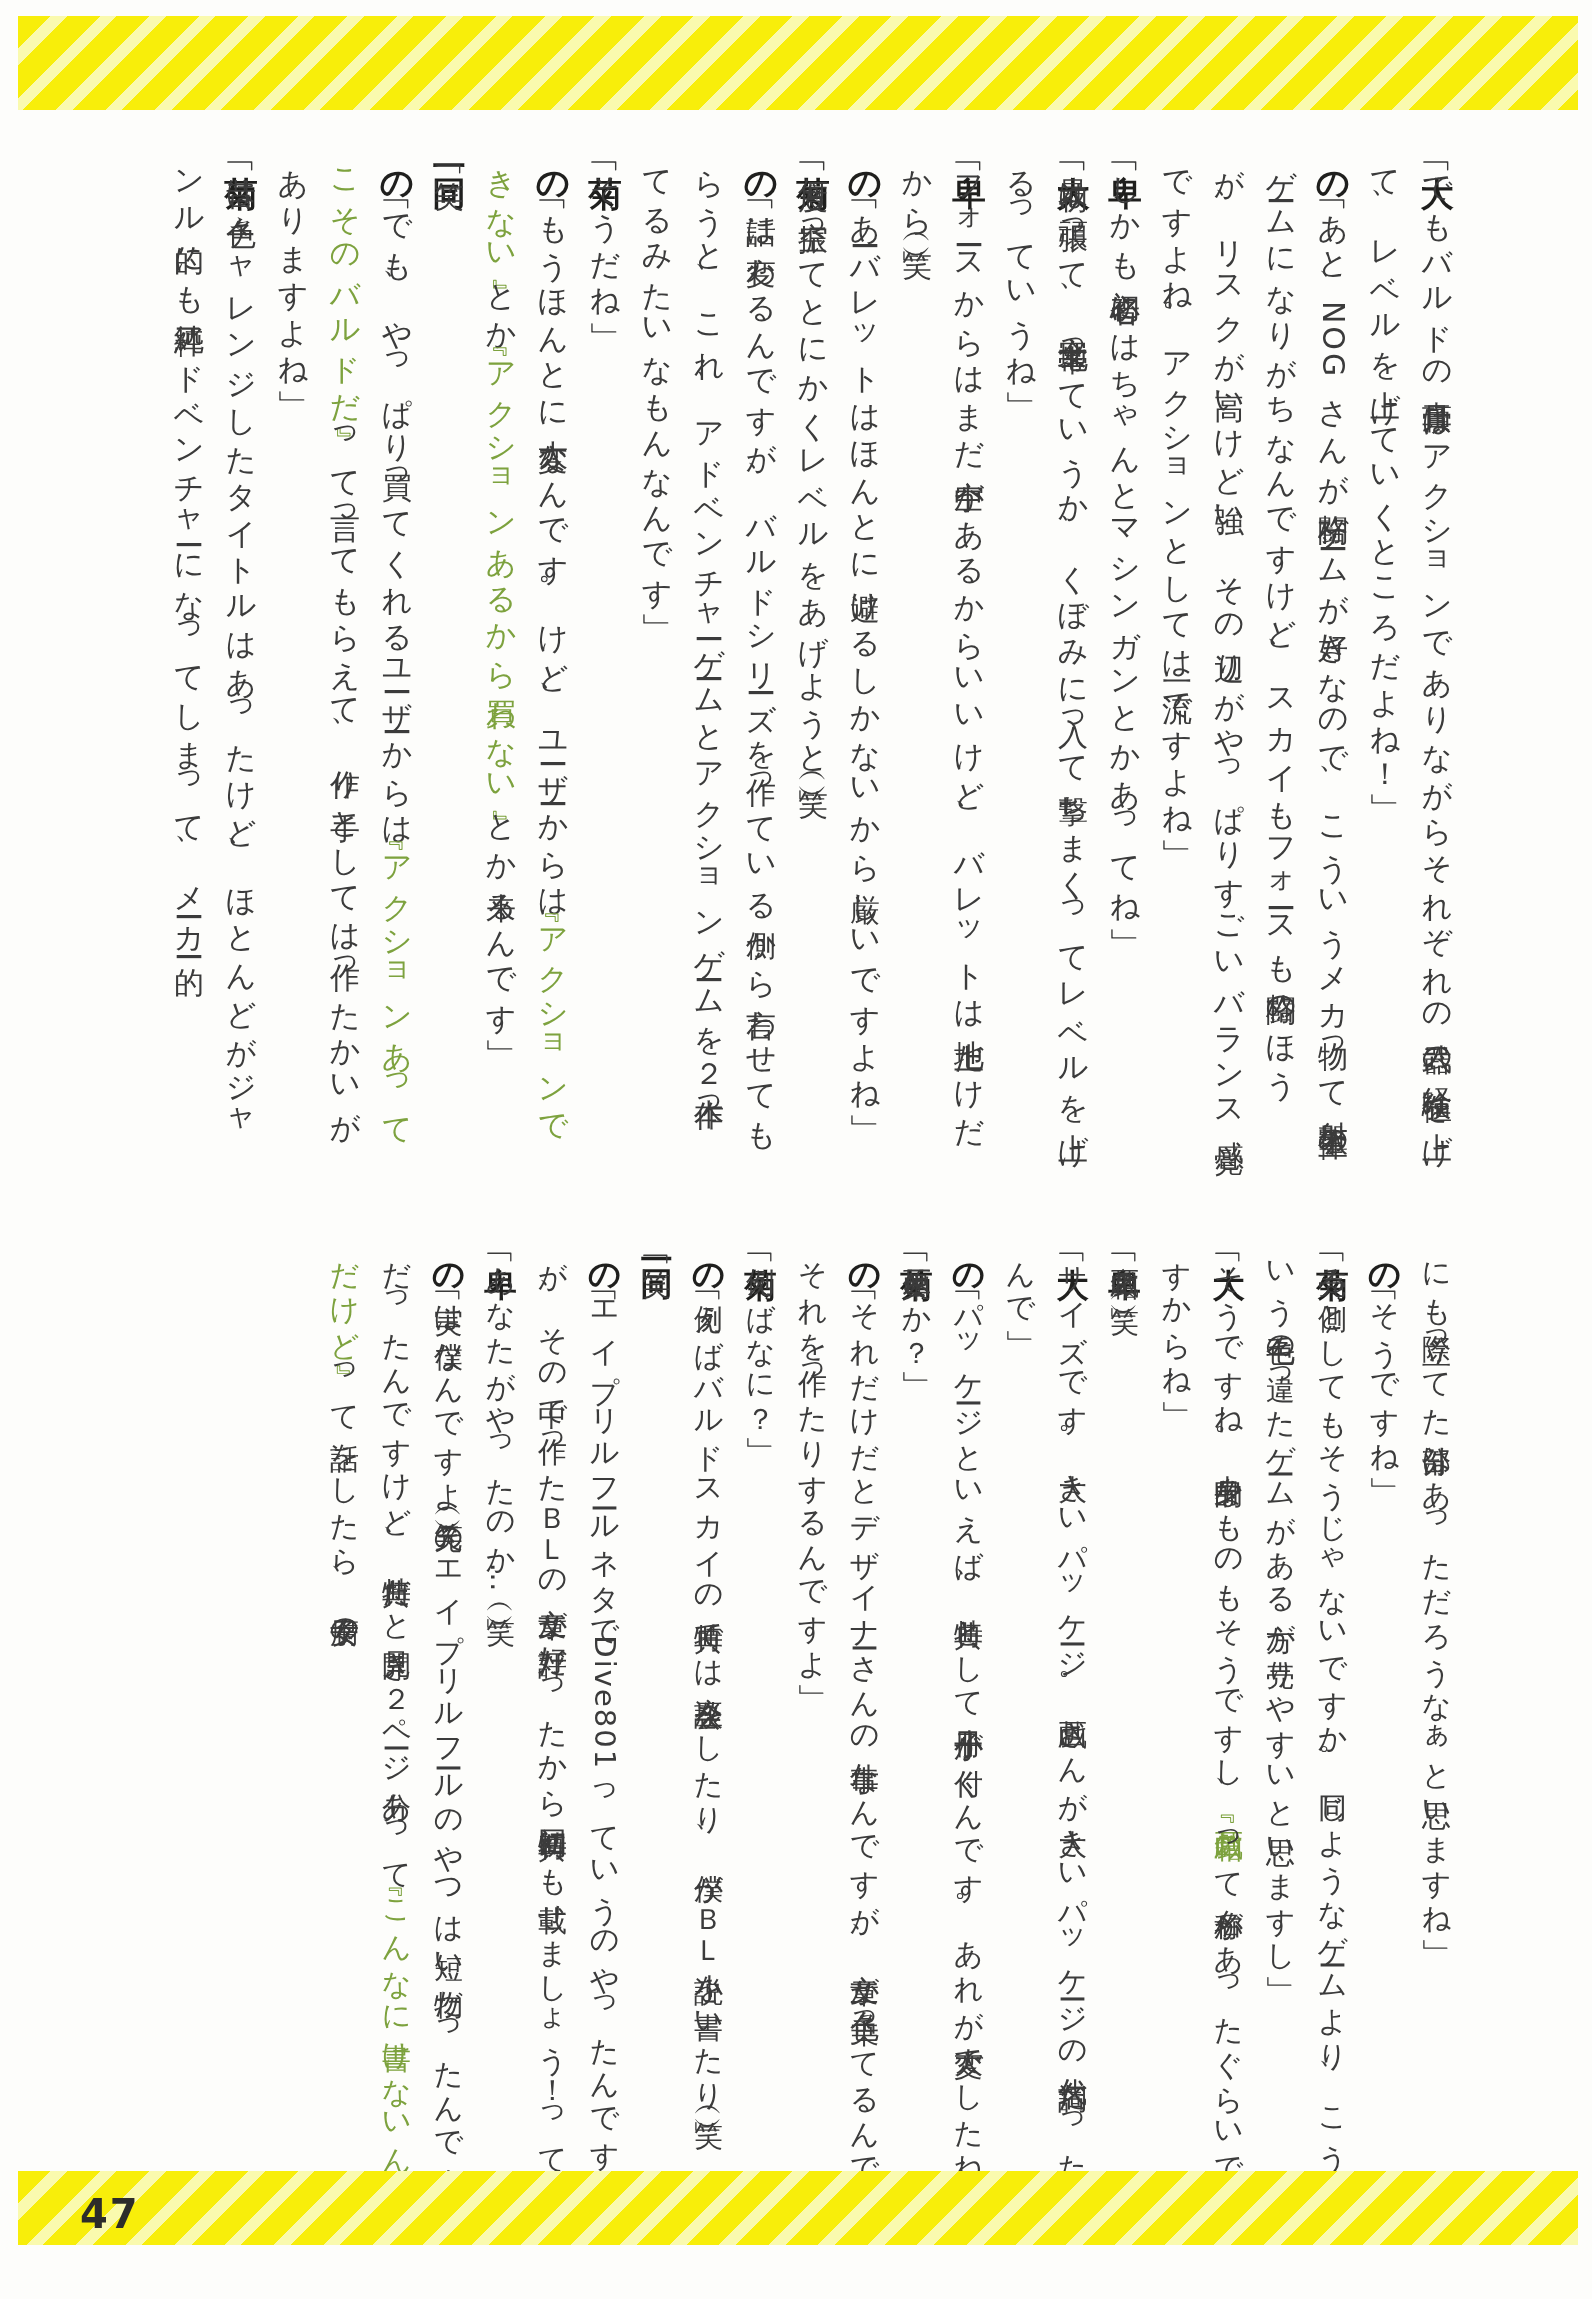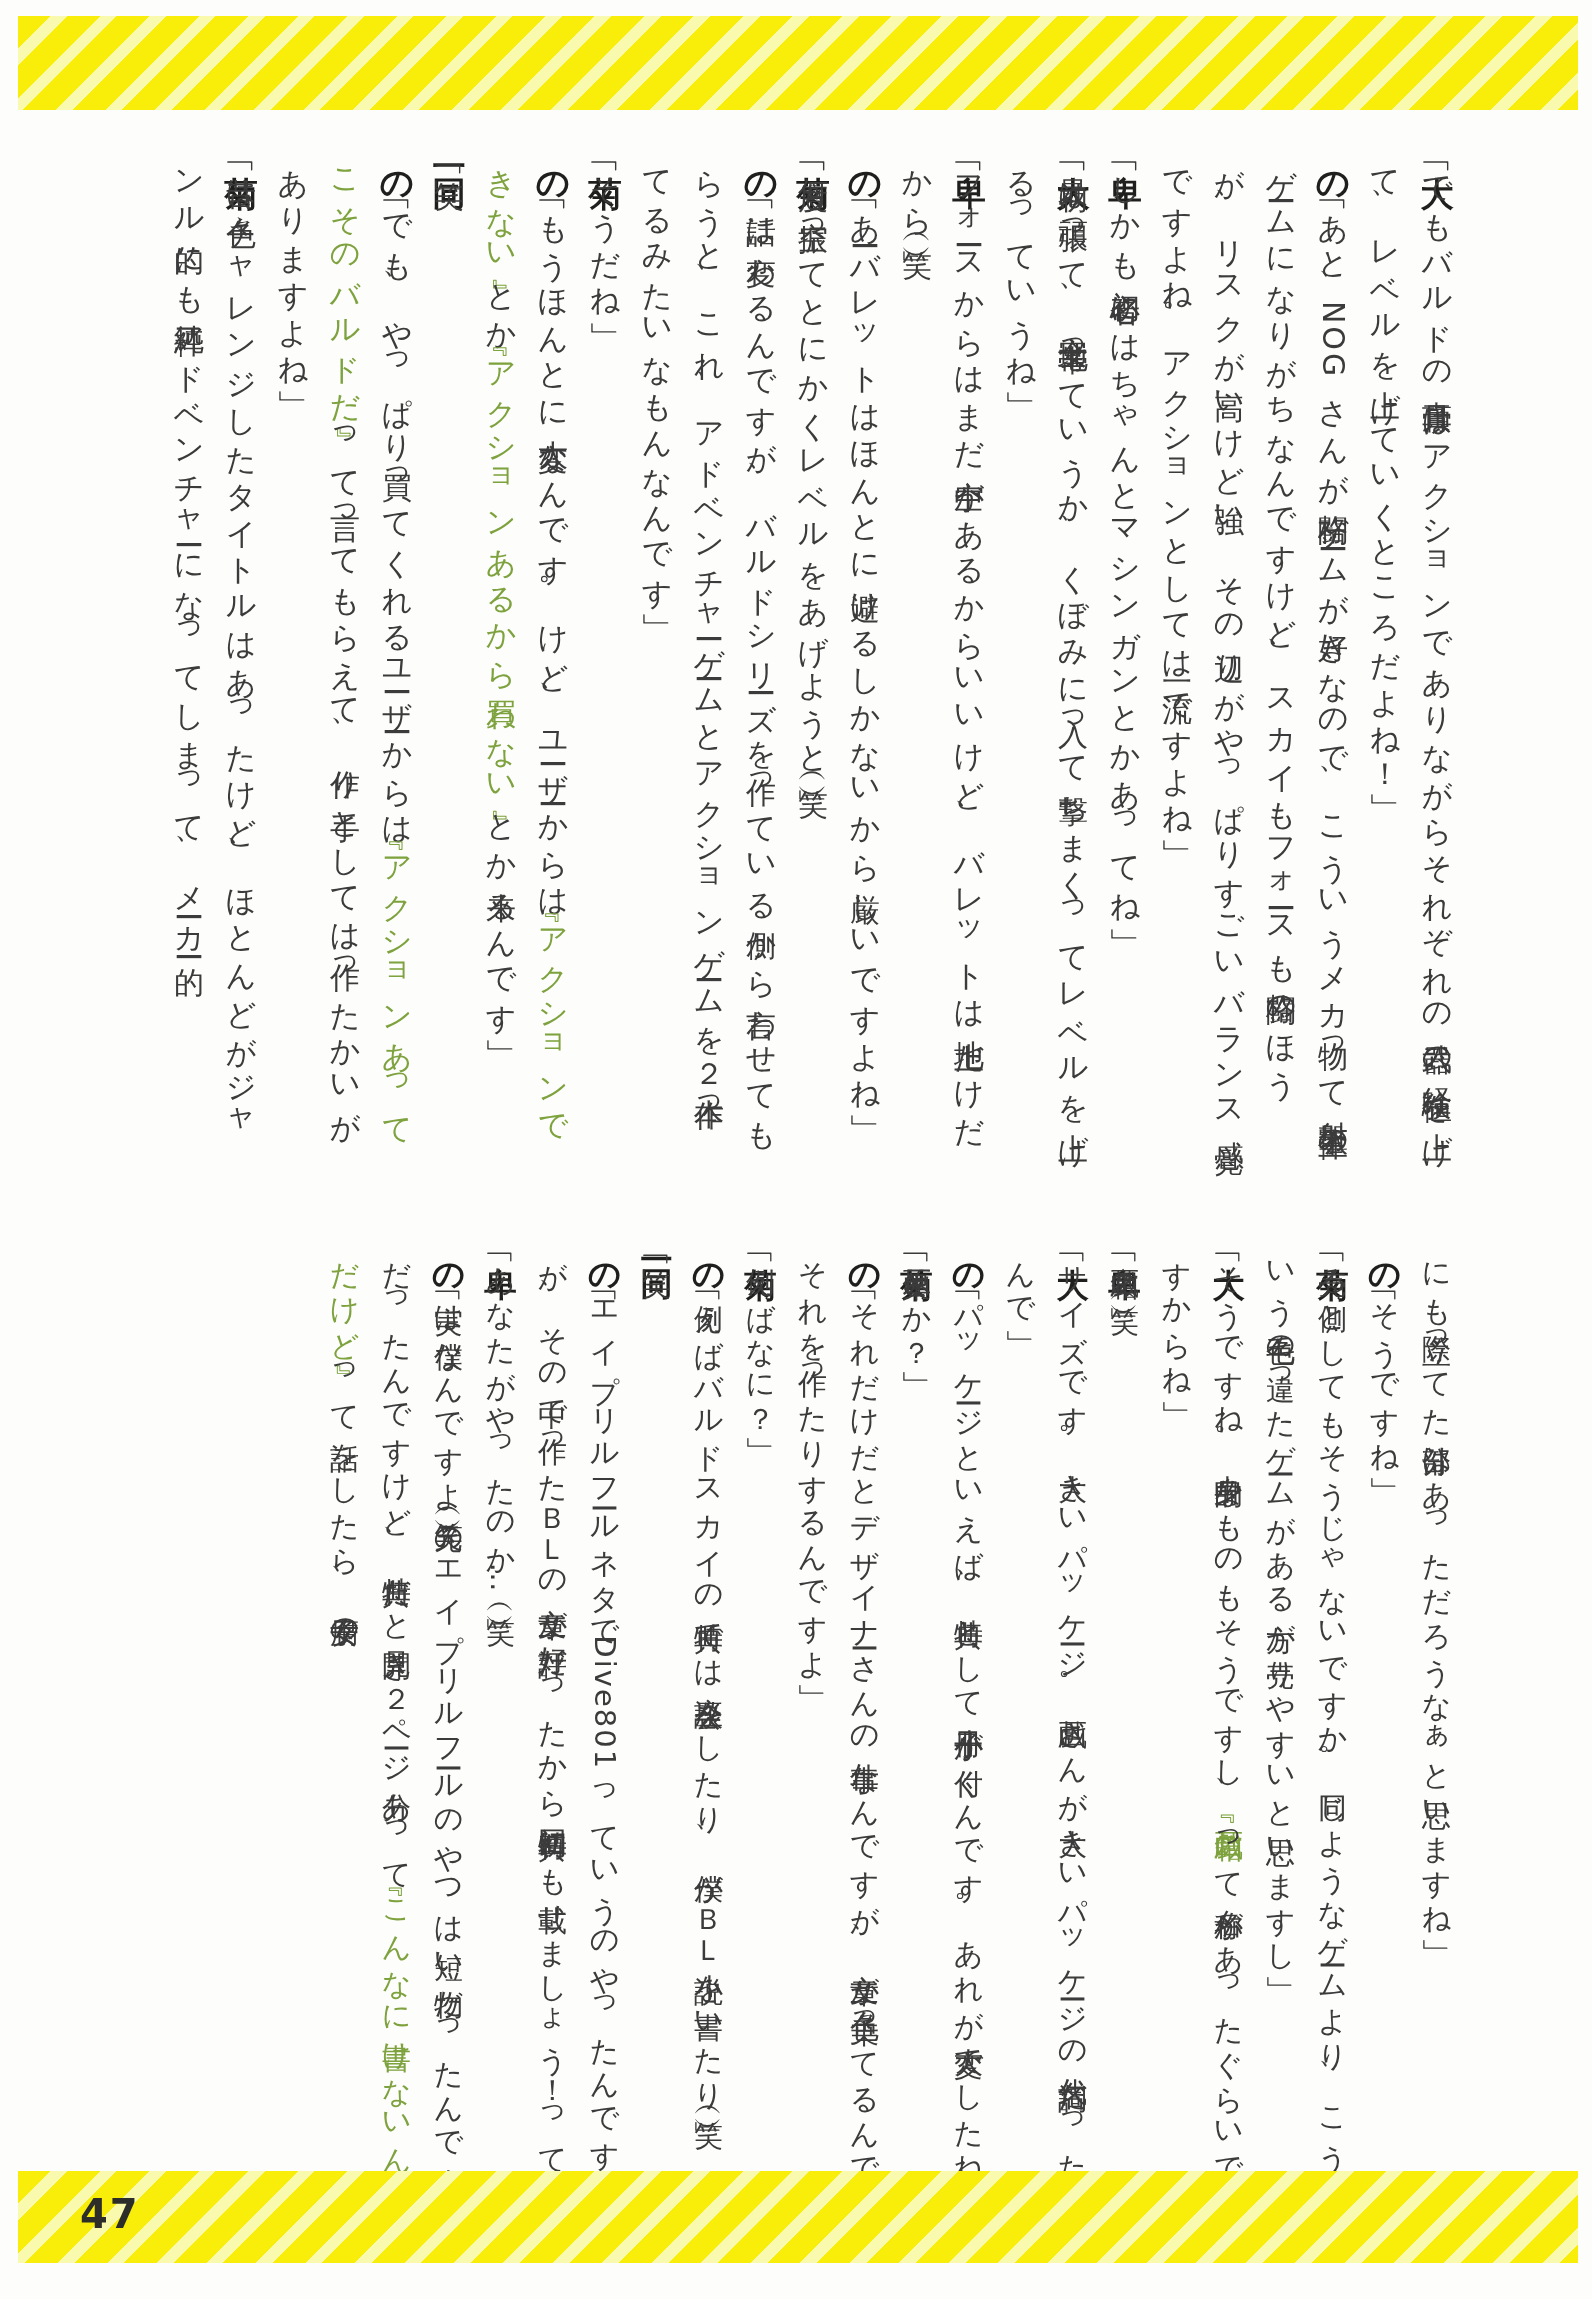--- a/index.html
+++ b/index.html
@@ -18,21 +18,21 @@
     position: absolute;
     left: 18px;
     right: 14px;
     background: repeating-linear-gradient(
       135deg,
       var(--stripe-bright, #f8ee0a) 0 23px,
       var(--stripe-pale, #fafaae) 23px 35px
     );
   }
   .stripe-band.top { top: 16px; height: 94px; }
-  .stripe-band.bottom { top: 2171px; height: 92px; }
+  .stripe-band.bottom { top: 2171px; height: 74px; }
   .page-number {
     position: absolute;
     left: 62px;
     top: 20px;
     font-size: 40px;
     font-weight: 600;
     color: #2d2d2a;
     letter-spacing: 2px;
   }
   .v-block {

